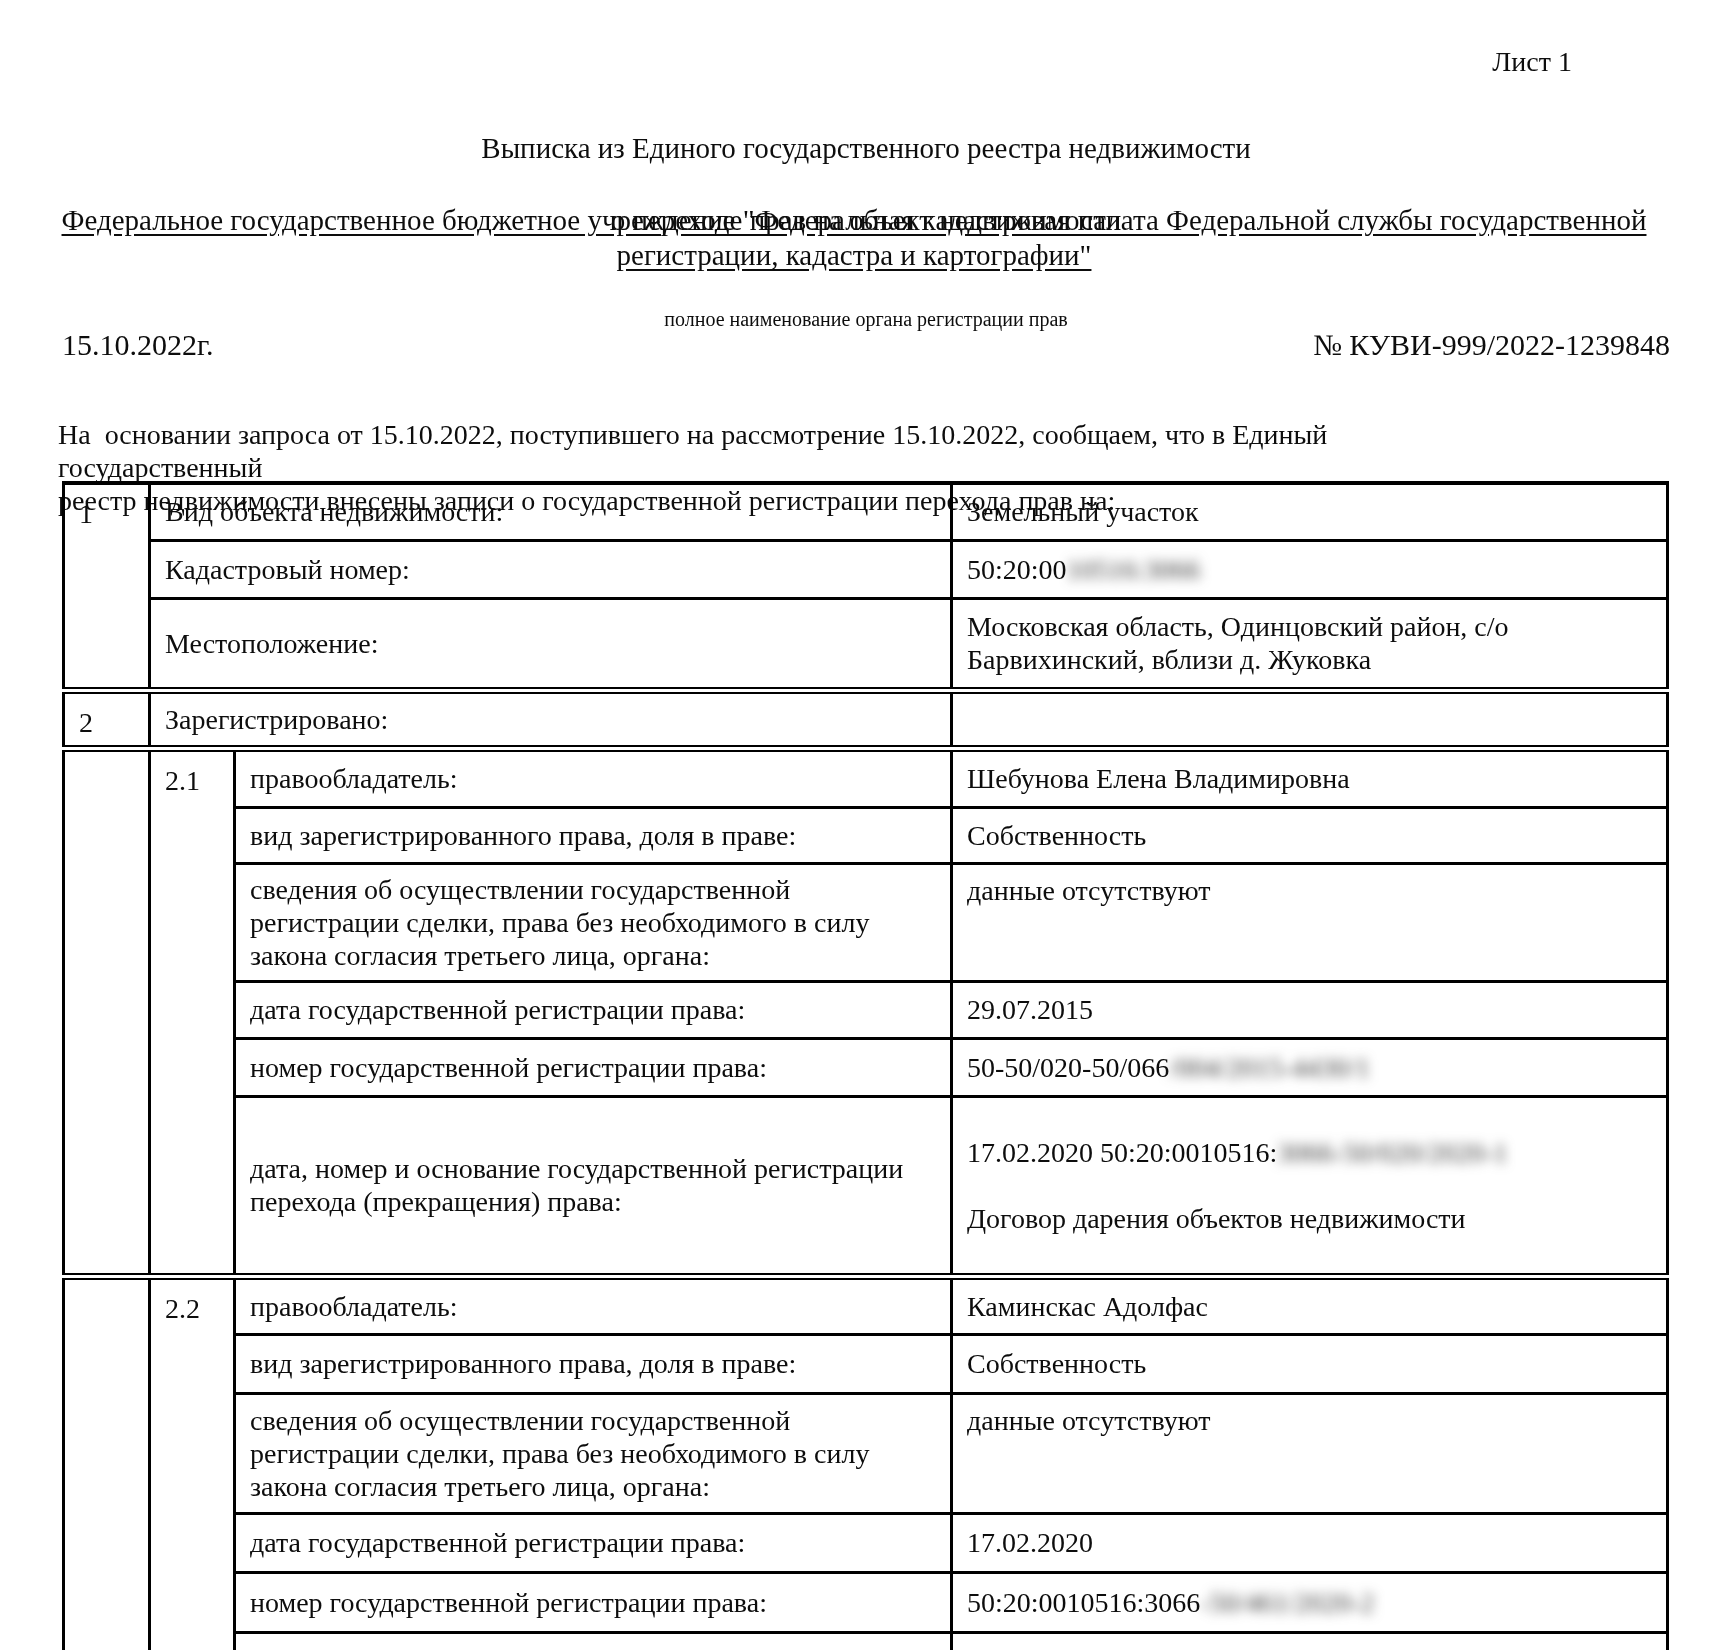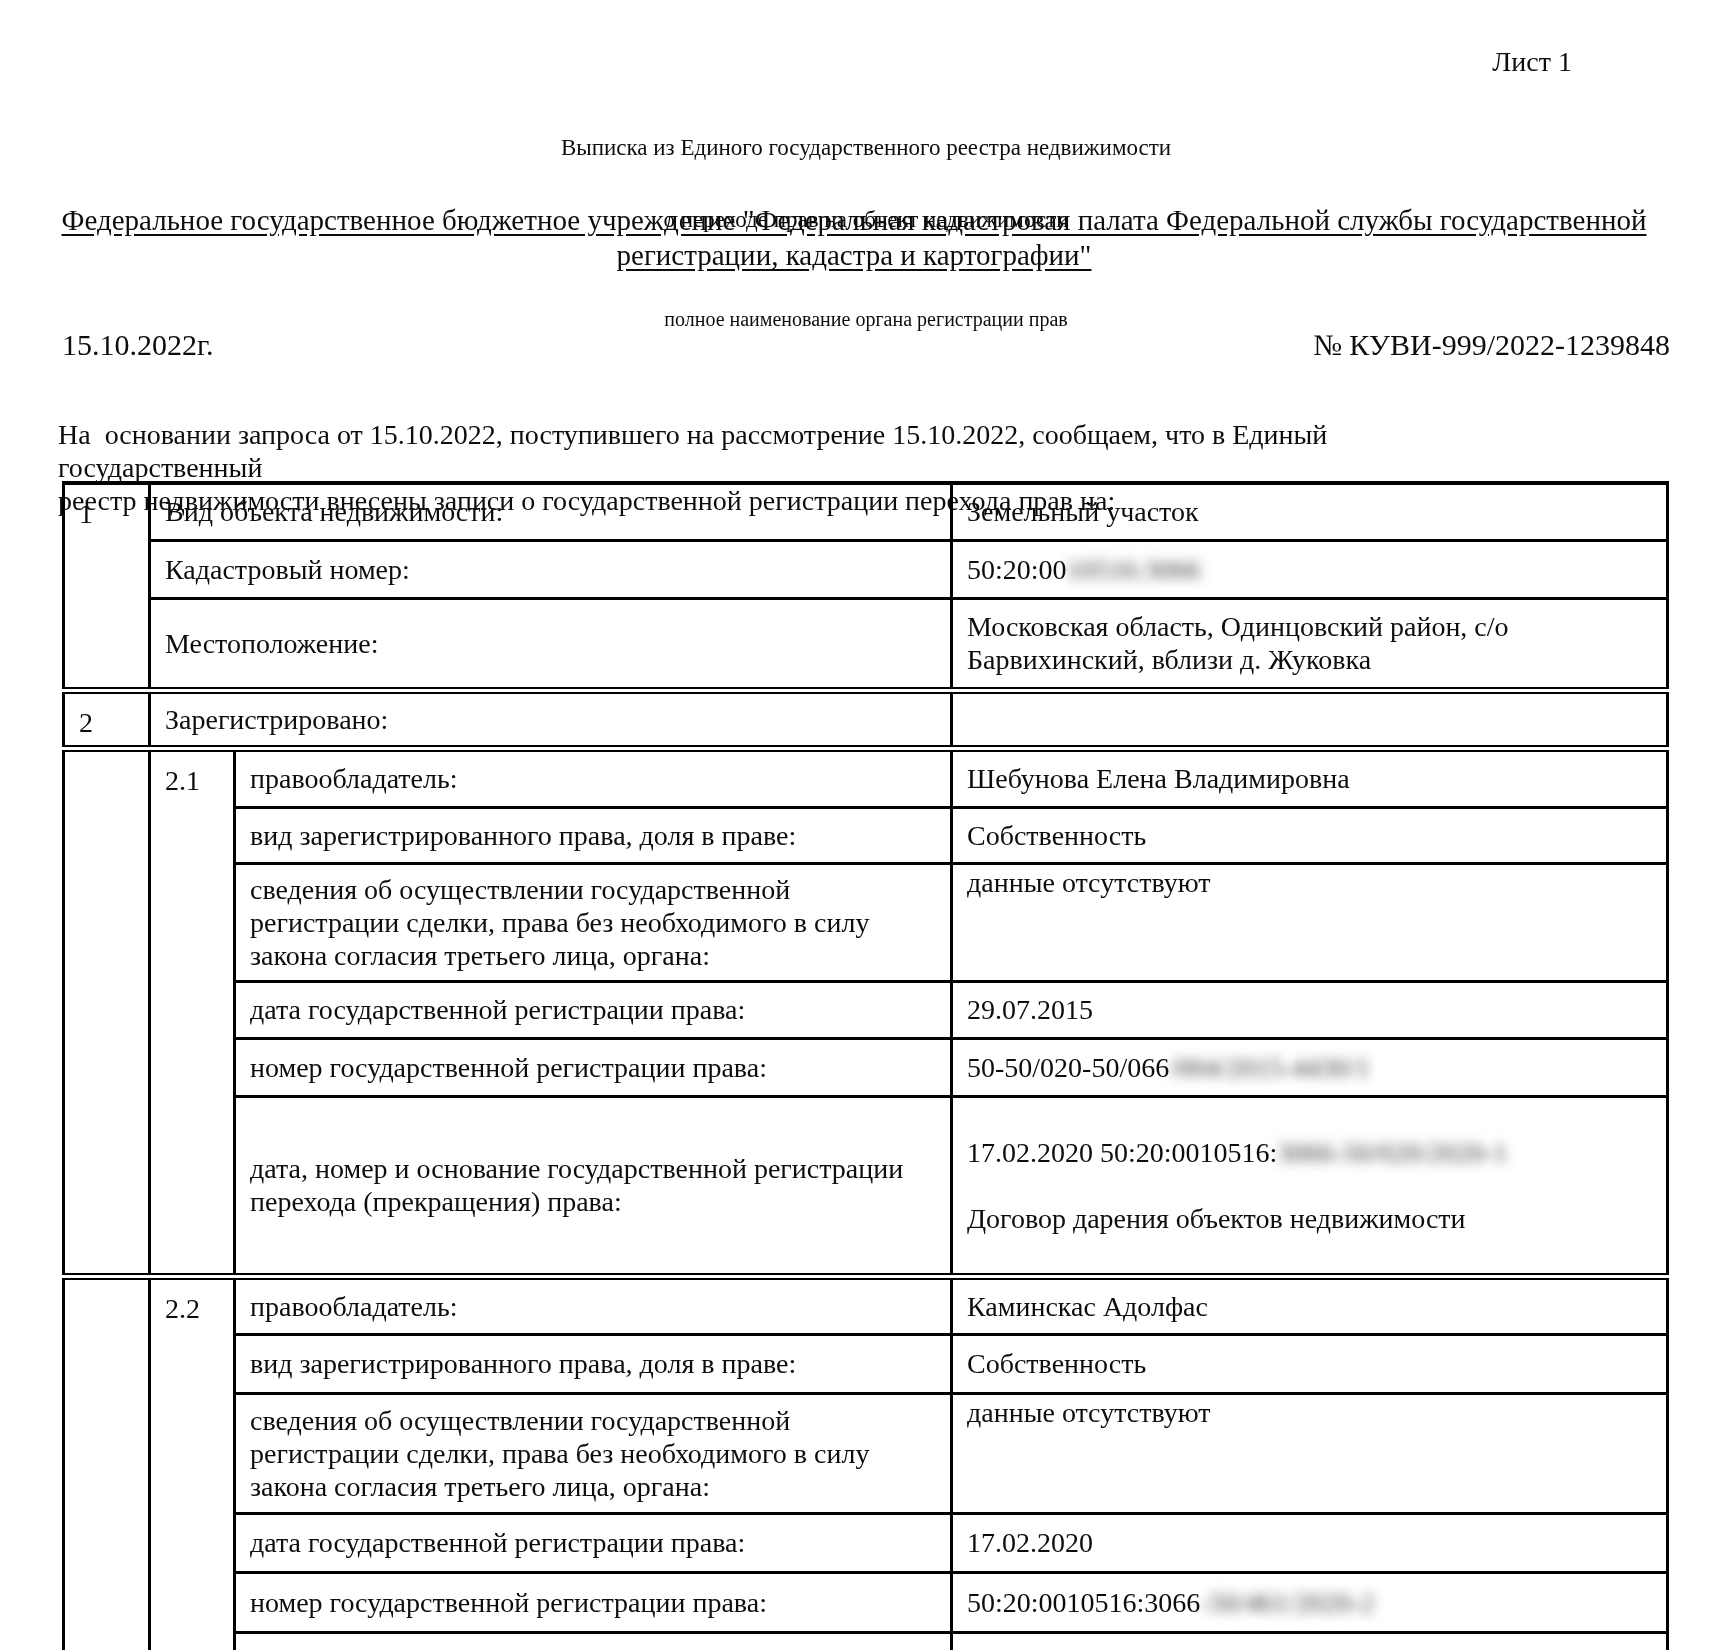--- a/index.html
+++ b/index.html
@@ -22,21 +22,21 @@
     top: 46px;
     right: 163px;
     font-size: 28px;
   }
   .doc-title {
     position: absolute;
     top: 94px;
     left: 62px;
     width: 1608px;
     text-align: center;
-    font-size: 23px;
+    font-size: 29px;
     line-height: 36px;
     white-space: pre-line;
   }
   .org-name {
     position: absolute;
     top: 203px;
     left: 50px;
     width: 1608px;
     text-align: center;
     font-size: 29px;
@@ -92,21 +92,21 @@
     padding: 5px 14px;
     white-space: pre-line;
     overflow: hidden;
   }
   .registry-table td.num {
     vertical-align: top;
     padding-top: 12px;
   }
   .registry-table td.vtop {
     vertical-align: top;
-    padding-top: 1px;
+    padding-top: 9px;
   }
   .registry-table tr.sep td {
     border-top: 7px double #000;
   }
   .redacted {
     filter: blur(6px);
     color: #3a3a3a;
     user-select: none;
   }
   .val-line { white-space: pre-line; }

